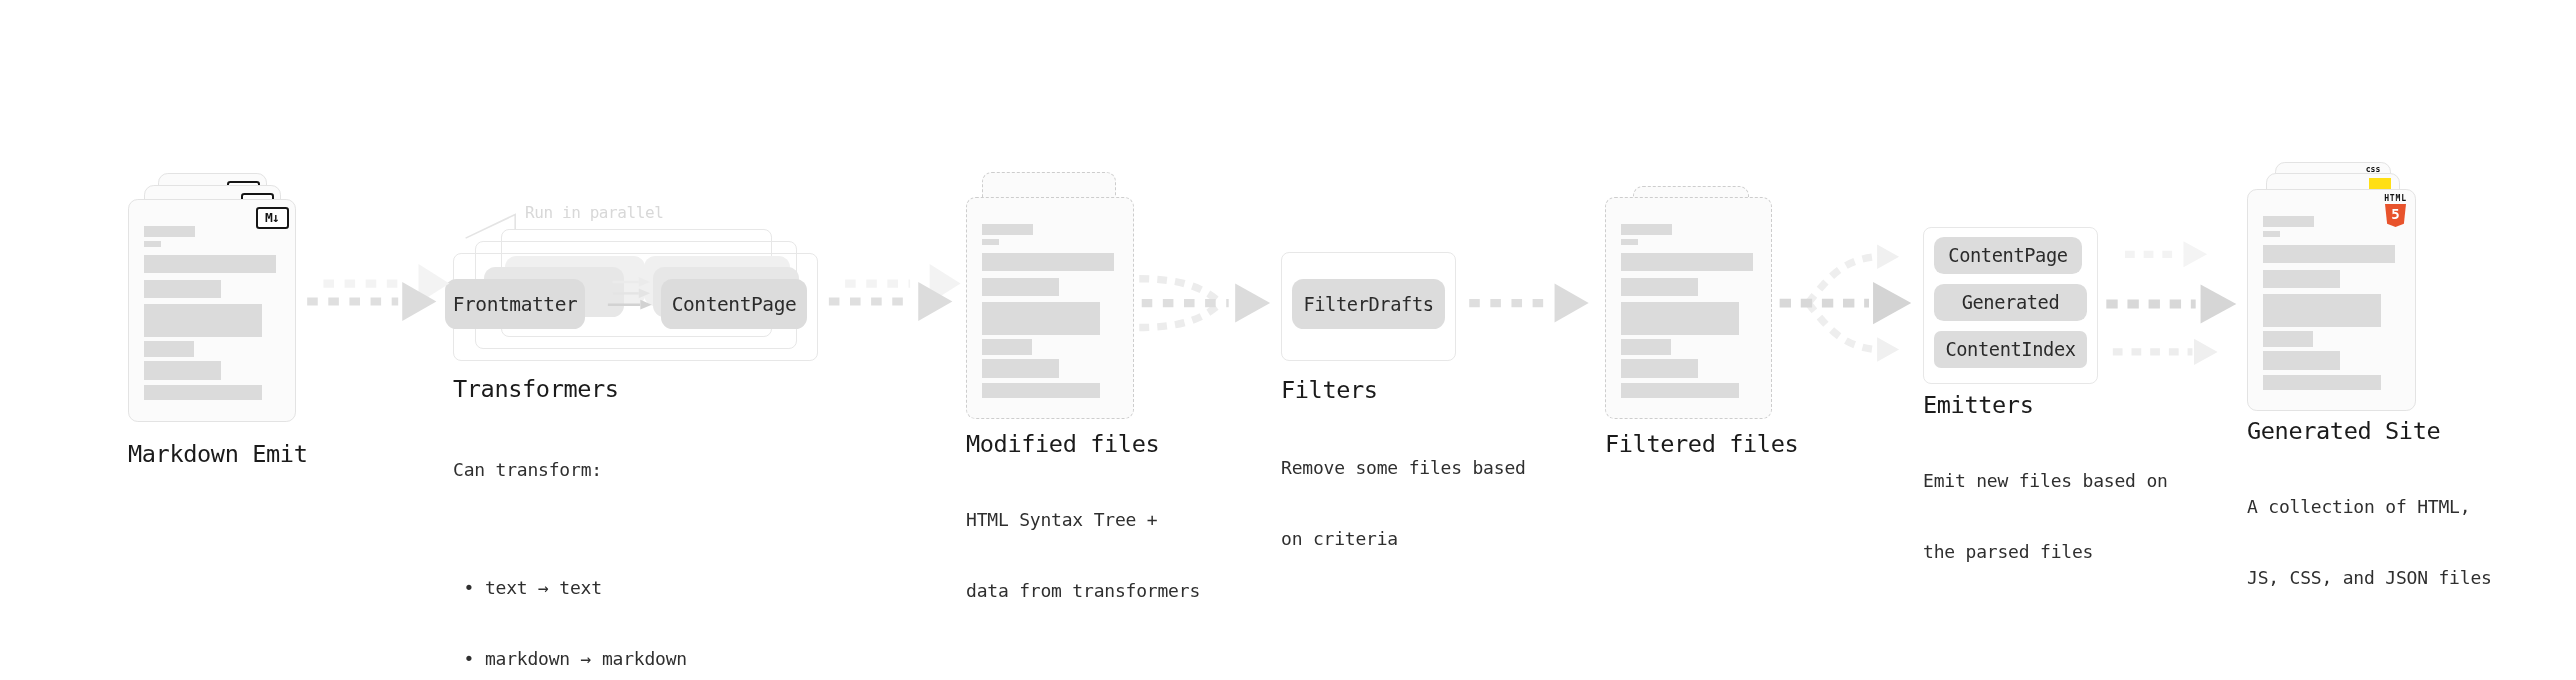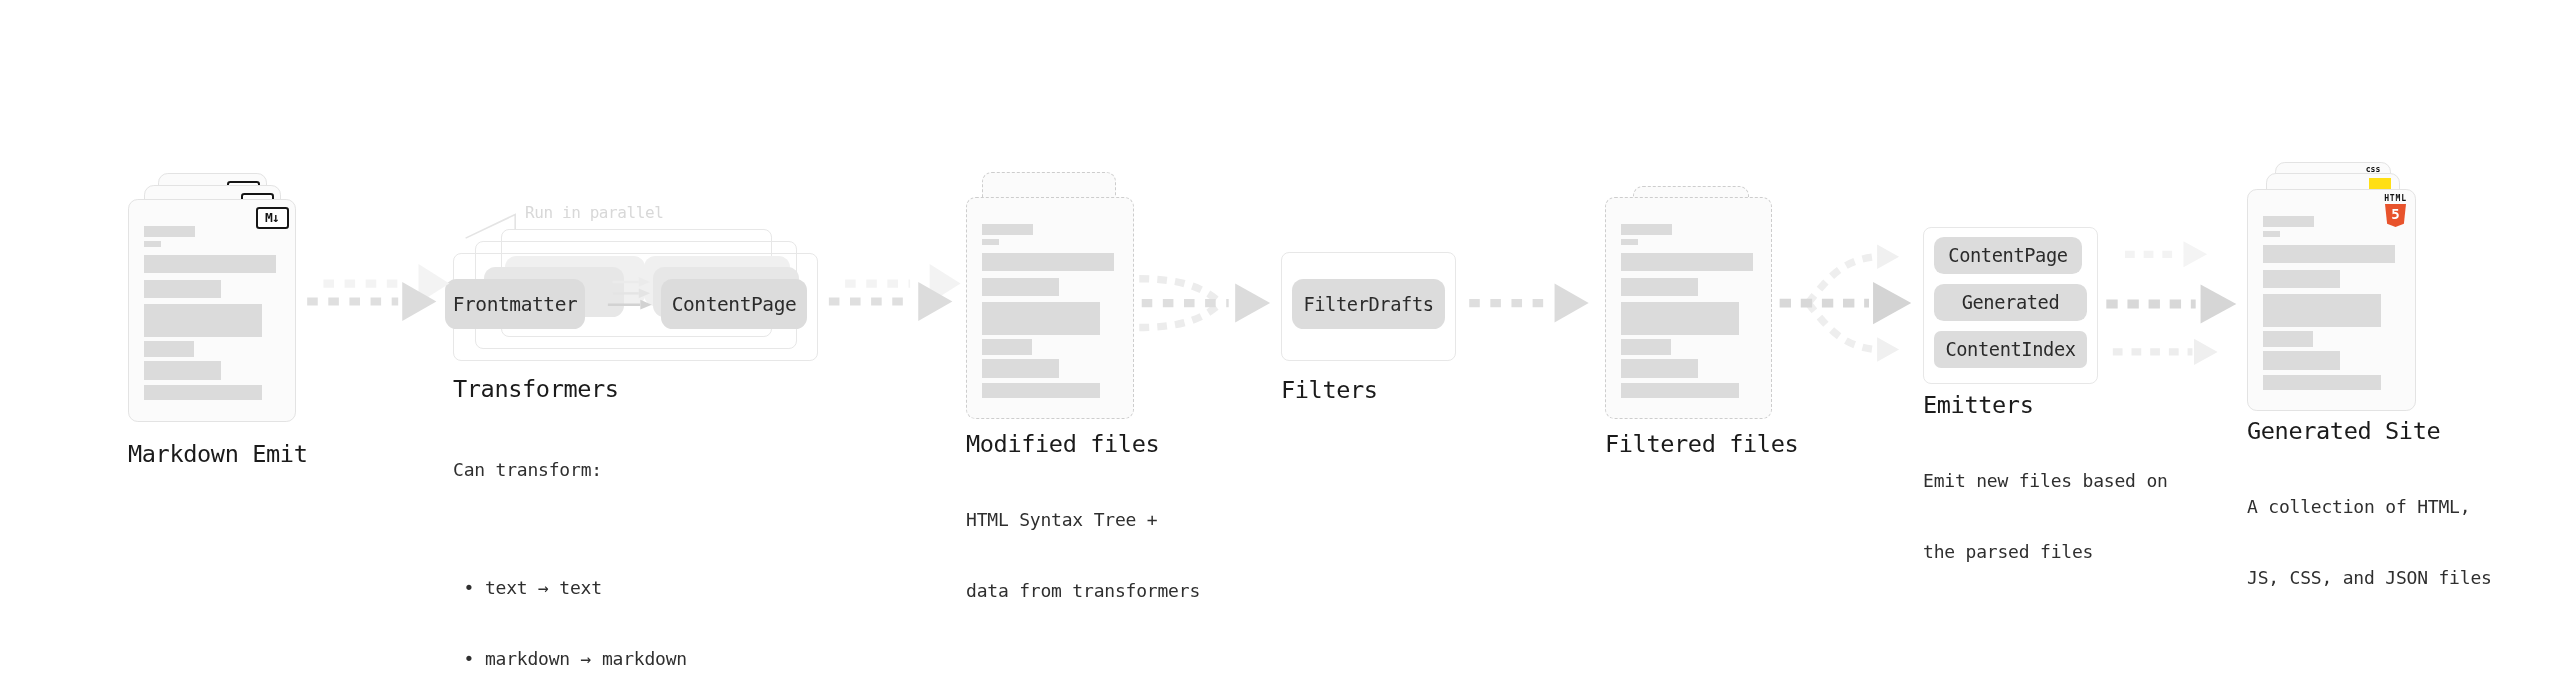--- a/index.html
+++ b/index.html
@@ -111,20 +111,24 @@
   </div>
   <div class="lbl" style="left:966px;top:430px;">Modified files</div>
   <div class="sub" style="left:966px;top:461px;">
     <span class="line">HTML Syntax Tree +</span>
     <span class="line">data from transformers</span>
   </div>
 
   <div class="outline-box" style="left:1281px;top:252px;width:173px;height:107px;"></div>
   <div class="pill" style="left:1292px;top:279px;width:153px;height:50px;font-size:18.7px;">FilterDrafts</div>
   <div class="lbl" style="left:1281px;top:376px;">Filters</div>
+  <div class="sub" style="left:1281px;top:409px;">
+    <span class="line">Remove some files based</span>
+    <span class="line">on criteria</span>
+  </div>
 
   <div class="dashed-card" style="left:1633px;top:186px;width:114px;height:203px;"></div>
   <div class="dashed-card" style="left:1605px;top:197px;width:165px;height:220px;">
     <div class="bar b1"></div>
     <div class="bar b2"></div>
     <div class="bar b3"></div>
     <div class="bar b4"></div>
     <div class="bar b5"></div>
     <div class="bar b6"></div>
     <div class="bar b7"></div>

